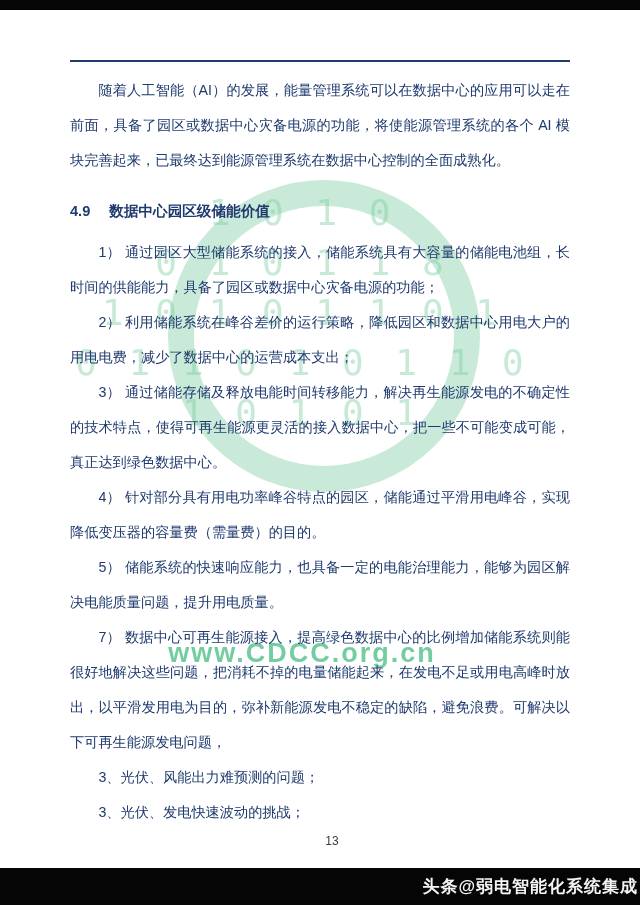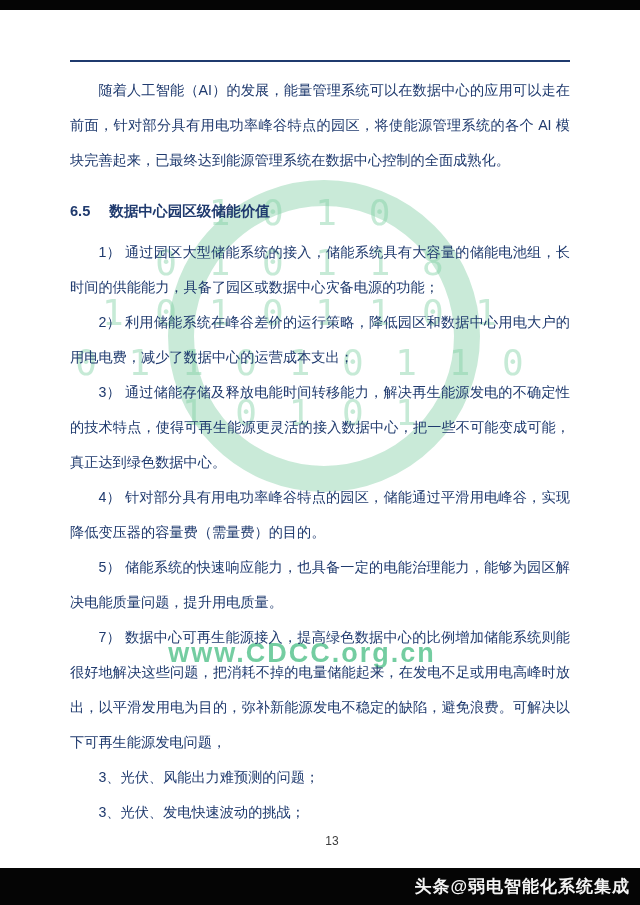--- a/index.html
+++ b/index.html
@@ -20,21 +20,21 @@
   .top-bar {
     position: absolute; top: 0; left: 0;
     width: 100%; height: 10px;
     background: #050505;
   }
   .footer-bar {
     position: absolute; bottom: 0; left: 0;
     width: 100%; height: 37px;
     background: #050505;
     display: flex; align-items: center; justify-content: flex-end;
-    padding-right: 10px;
+    padding-right: 2px;
   }
   .footer-brand {
     color: #f4f4f4;
     font-size: 17px;
     font-weight: 600;
     letter-spacing: 1px;
   }
 
   
   .header-rule {
@@ -126,24 +126,24 @@
       <span class="wm-row">1 0 1 0 1 1 0 1</span>
       <span class="wm-row">0 1 1 0 1 0 1 1 0</span>
       <span class="wm-row">1 0 1 0 1</span>
     </div>
     <div class="wm-url">www.CDCC.org.cn</div>
   </div>
 
   <div class="header-rule"></div>
 
   <div class="content">
-    <p class="para">随着人工智能（AI）的发展，能量管理系统可以在数据中心的应用可以走在前面，针对部分具有用电功率峰谷特点的园区，将使能源管理系统的各个 AI 模块完善起来，已最终达到能源管理系统在数据中心控制的全面成熟化。</p>
+    <p class="para">随着人工智能（AI）的发展，能量管理系统可以在数据中心的应用可以走在前面，具备了园区或数据中心灾备电源的功能，将使能源管理系统的各个 AI 模块完善起来，已最终达到能源管理系统在数据中心控制的全面成熟化。</p>
 
     <h3 class="heading">
-      <span class="num">6.5</span><span class="title">数据中心园区级储能价值</span>
+      <span class="num">4.9</span><span class="title">数据中心园区级储能价值</span>
     </h3>
 
     <p class="para">1）  通过园区大型储能系统的接入，储能系统具有大容量的储能电池组，长时间的供能能力，具备了园区或数据中心灾备电源的功能；</p>
     <p class="para">2）  利用储能系统在峰谷差价的运行策略，降低园区和数据中心用电大户的用电电费，减少了数据中心的运营成本支出；</p>
     <p class="para">3）  通过储能存储及释放电能时间转移能力，解决再生能源发电的不确定性的技术特点，使得可再生能源更灵活的接入数据中心，把一些不可能变成可能，真正达到绿色数据中心。</p>
     <p class="para">4）  针对部分具有用电功率峰谷特点的园区，储能通过平滑用电峰谷，实现降低变压器的容量费（需量费）的目的。</p>
     <p class="para">5）  储能系统的快速响应能力，也具备一定的电能治理能力，能够为园区解决电能质量问题，提升用电质量。</p>
     <p class="para">7）  数据中心可再生能源接入，提高绿色数据中心的比例增加储能系统则能很好地解决这些问题，把消耗不掉的电量储能起来，在发电不足或用电高峰时放出，以平滑发用电为目的，弥补新能源发电不稳定的缺陷，避免浪费。可解决以下可再生能源发电问题，</p>
     <p class="para">3、光伏、风能出力难预测的问题；</p>
     <p class="para">3、光伏、发电快速波动的挑战；</p>

